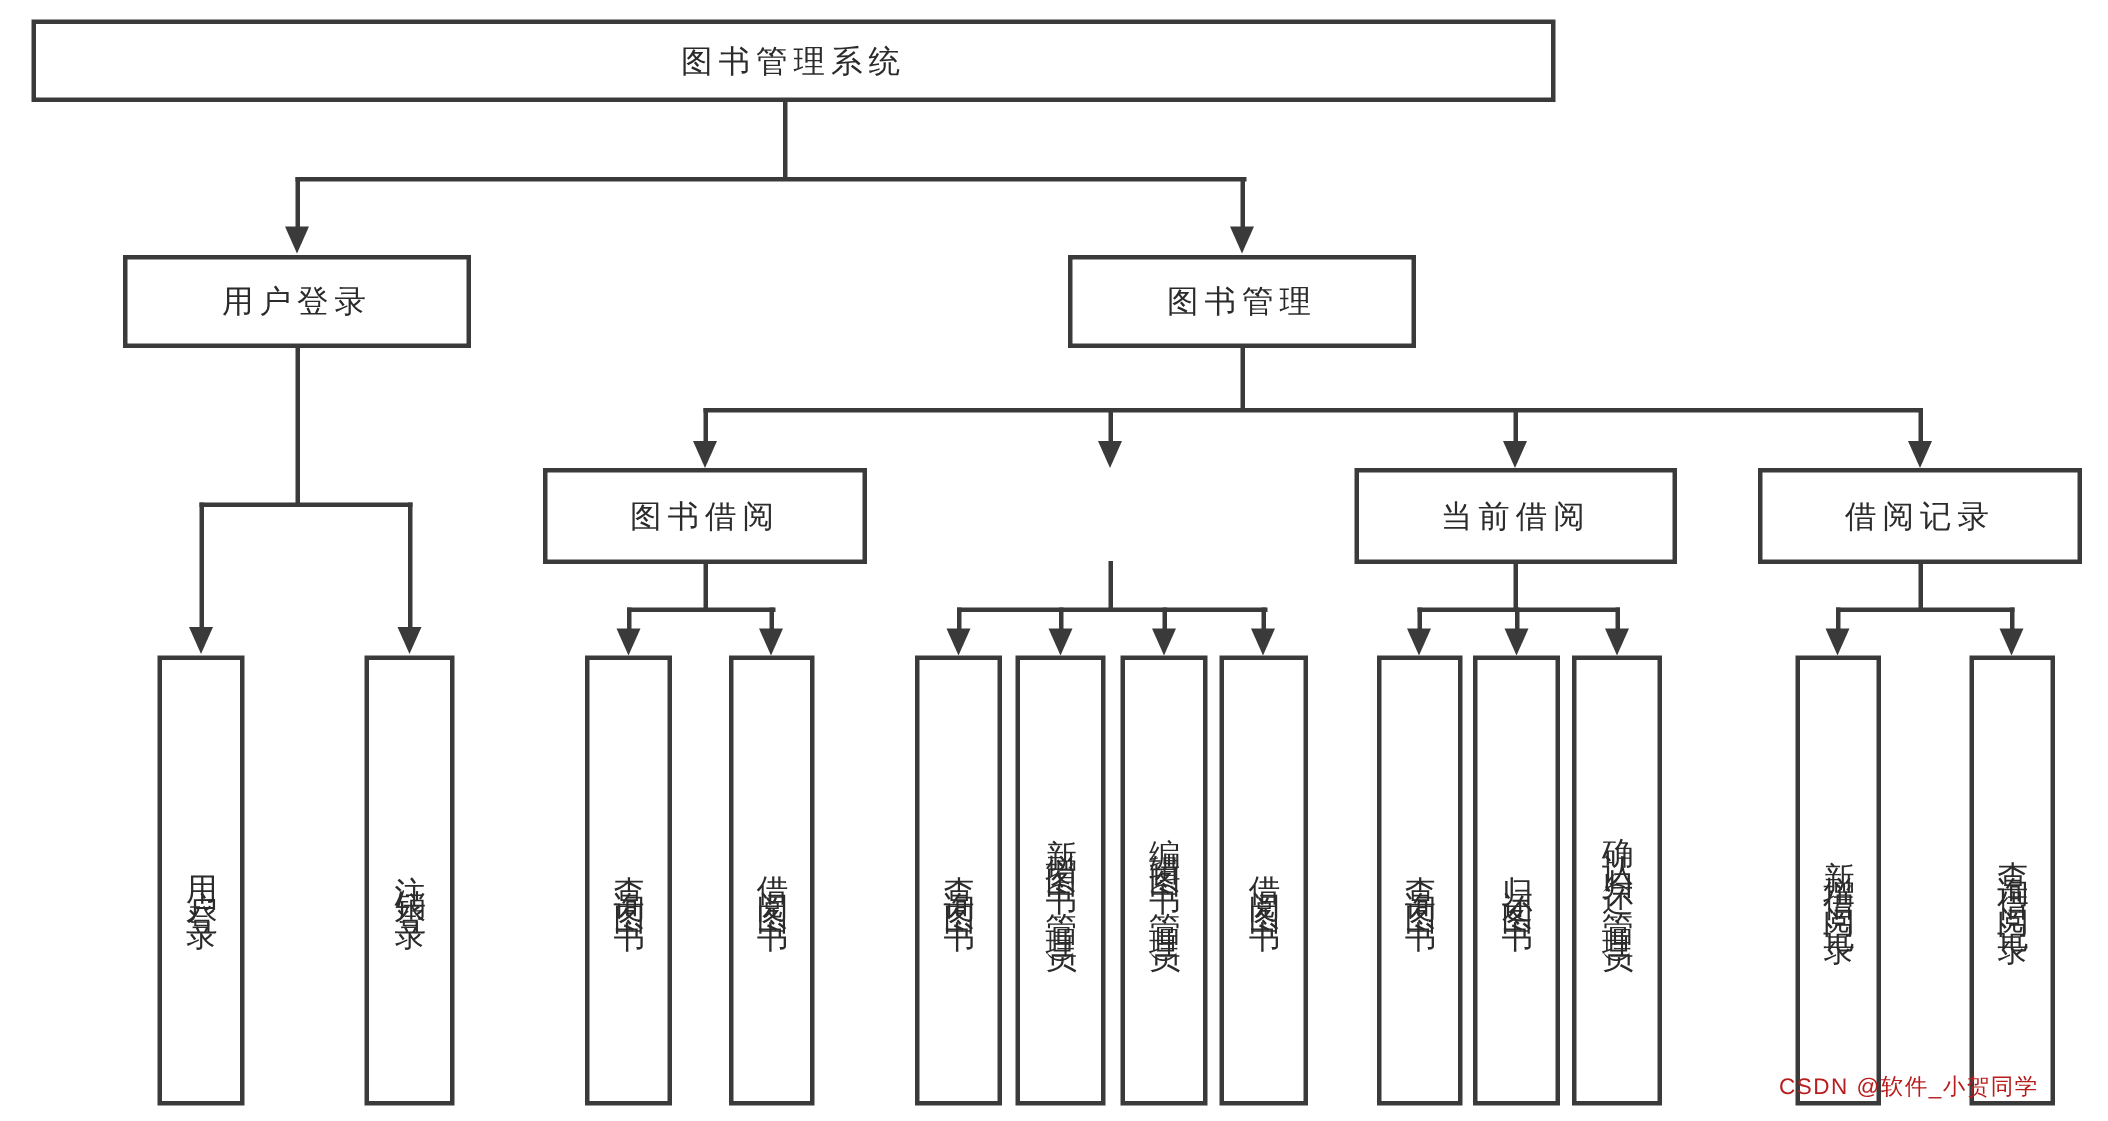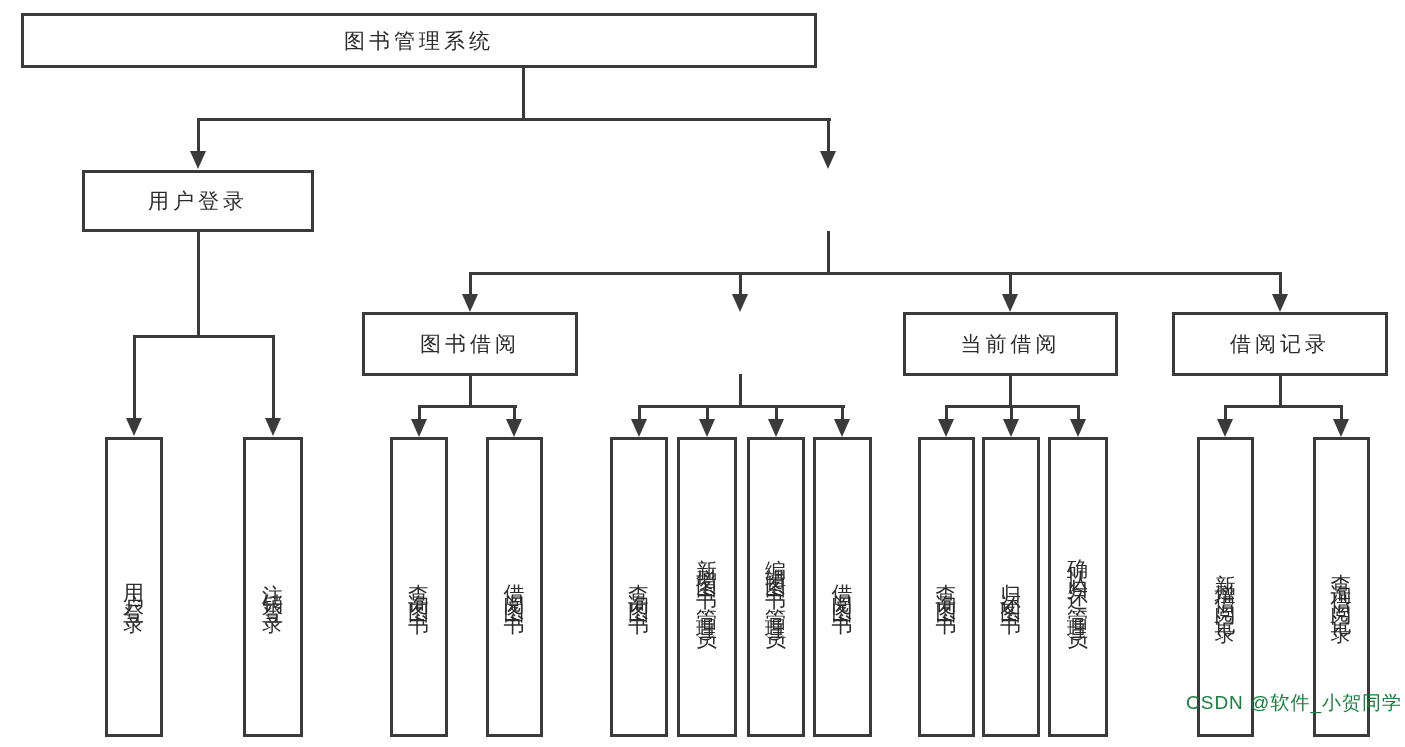--- a/index.html
+++ b/index.html
@@ -34,42 +34,43 @@
   .vline{width:3px;}
   .arrow{
     position:absolute;
     width:0;height:0;
     border-left:8px solid transparent;
     border-right:8px solid transparent;
     border-top:18px solid #3a3a3a;
   }
   .watermark{
     position:absolute;
-    left:1186px;top:690px;
-    font-size:19px;
-    color:#15803d;
+    left:1186px;top:715px;
+    font-size:15px;
+    color:#b91c1c;
     letter-spacing:1px;
     white-space:nowrap;
   }
 </style>
 </head>
 <body>
 
 <div class="canvas">
 
-  <div class="node" style="left:21px;top:13px;width:796px;height:55px;">图书管理系统</div>
+  <div class="node" style="left:21px;top:13px;width:1016px;height:55px;">图书管理系统</div>
 
   <div class="vline" style="left:521.5px;top:68px;height:52px;"></div>
   <div class="hline" style="left:196.5px;top:117.5px;width:634px;"></div>
   <div class="vline" style="left:196.5px;top:117.5px;height:36px;"></div>
   <div class="arrow" style="left:190px;top:151px;"></div>
   <div class="vline" style="left:826.5px;top:117.5px;height:36px;"></div>
   <div class="arrow" style="left:820px;top:151px;"></div>
 
   <div class="node" style="left:82px;top:170px;width:232px;height:62px;">用户登录</div>
+  <div class="node" style="left:712px;top:170px;width:232px;height:62px;">图书管理</div>
 
   <div class="vline" style="left:196.5px;top:231px;height:105px;"></div>
   <div class="hline" style="left:132.5px;top:334.5px;width:142px;"></div>
   <div class="vline" style="left:132.5px;top:334.5px;height:85px;"></div>
   <div class="arrow" style="left:126px;top:418px;"></div>
   <div class="vline" style="left:271.5px;top:334.5px;height:85px;"></div>
   <div class="arrow" style="left:265px;top:418px;"></div>
 
   <div class="vline" style="left:826.5px;top:231px;height:43px;"></div>
   <div class="hline" style="left:468.5px;top:271.5px;width:813px;"></div>

